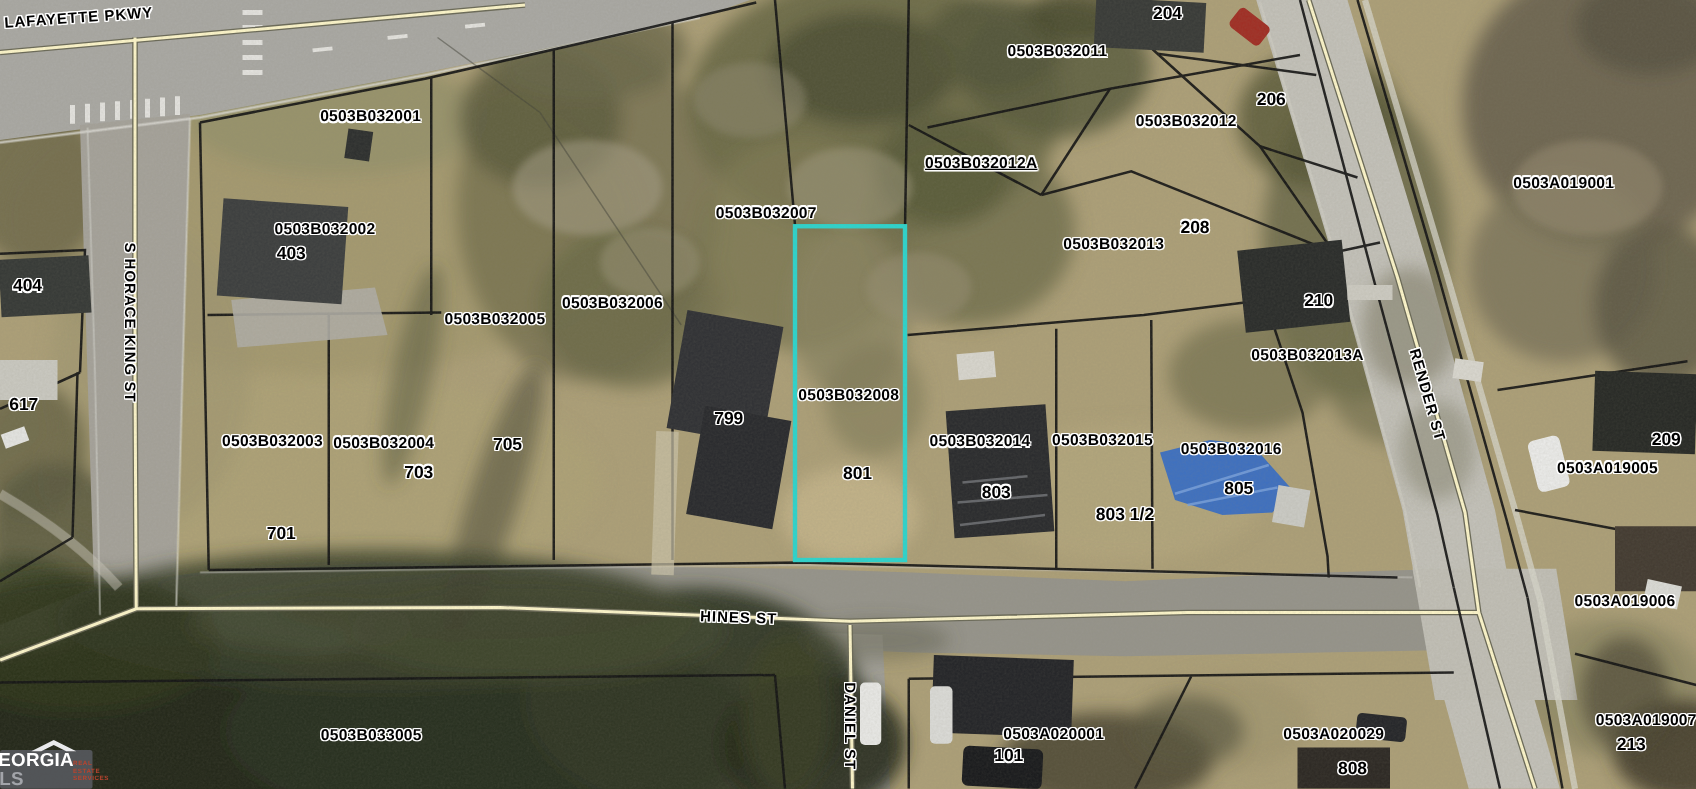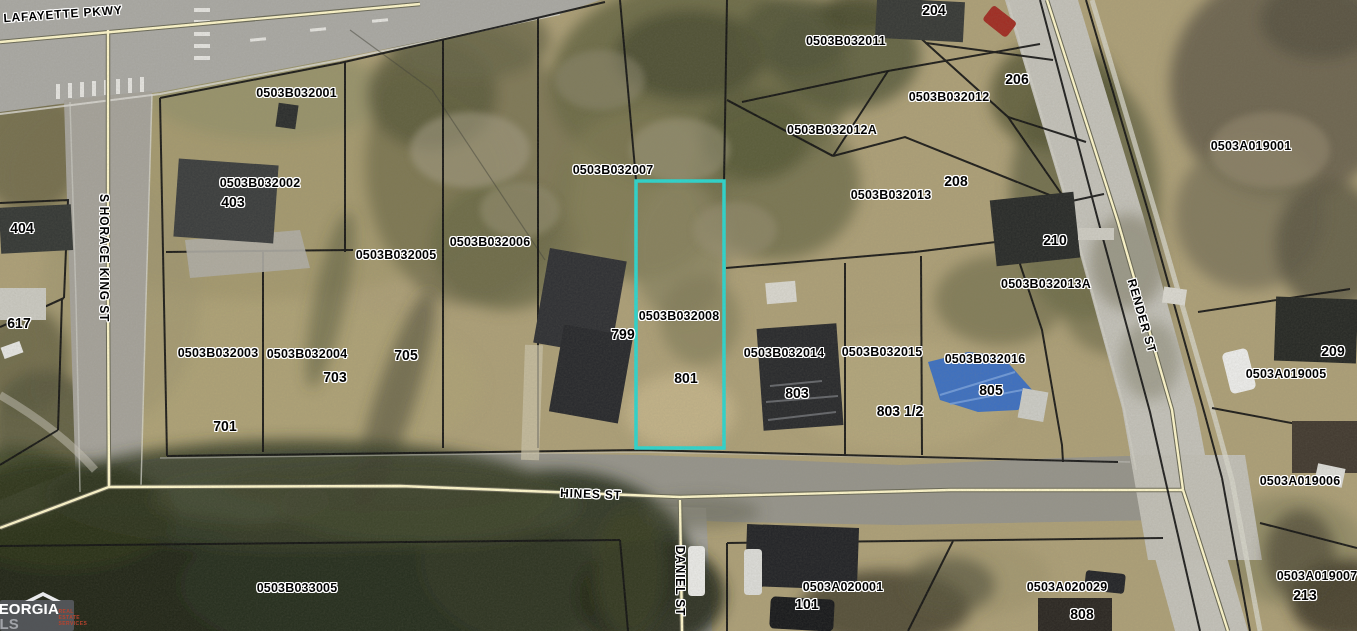--- a/index.html
+++ b/index.html
@@ -253,21 +253,21 @@
       <div class="map-label parcel-label" style="left: 274px; top: 93px; transform: translate(-50%, -50%); padding-left: 45px;">0503B032001</div>
       <div class="map-label parcel-label" style="left: 260px; top: 183px; transform: translate(-50%, -50%);">0503B032002</div>
       <div class="map-label parcel-label" style="left: 218px; top: 353px; transform: translate(-50%, -50%);">0503B032003</div>
       <div class="map-label parcel-label" style="left: 307px; top: 354px; transform: translate(-50%, -50%);">0503B032004</div>
       <div class="map-label parcel-label" style="left: 396px; top: 255px; transform: translate(-50%, -50%);">0503B032005</div>
       <div class="map-label parcel-label" style="left: 490px; top: 242px; transform: translate(-50%, -50%);">0503B032006</div>
       <div class="map-label parcel-label" style="left: 613px; top: 170px; transform: translate(-50%, -50%);">0503B032007</div>
       <div class="map-label parcel-label" style="left: 679px; top: 316px; transform: translate(-50%, -50%); text-align: center;">0503B032008</div>
       <div class="map-label parcel-label" style="left: 846px; top: 41px; transform: translate(-50%, -50%);">0503B032011</div>
       <div class="map-label parcel-label" style="left: 949px; top: 97px; transform: translate(-50%, -50%);">0503B032012</div>
-      <div class="map-label parcel-label" style="left: 832px; top: 130px; transform: translate(-50%, -50%);">0503B032012A</div>
+      <div class="map-label parcel-label" style="left: 785px; top: 130px; transform: translate(-50%, -50%); text-decoration: underline;">0503B032012A</div>
       <div class="map-label parcel-label" style="left: 891px; top: 195px; transform: translate(-50%, -50%);">0503B032013</div>
       <div class="map-label parcel-label" style="left: 1046px; top: 284px; transform: translate(-50%, -50%);">0503B032013A</div>
       <div class="map-label parcel-label" style="left: 784px; top: 353px; transform: translate(-50%, -50%);">0503B032014</div>
       <div class="map-label parcel-label" style="left: 882px; top: 352px; transform: translate(-50%, -50%);">0503B032015</div>
       <div class="map-label parcel-label" style="left: 985px; top: 359px; transform: translate(-50%, -50%);">0503B032016</div>
       <div class="map-label parcel-label" style="left: 297px; top: 588px; transform: translate(-50%, -50%);">0503B033005</div>
       <div class="map-label parcel-label" style="left: 1251px; top: 146px; transform: translate(-50%, -50%);">0503A019001</div>
       <div class="map-label parcel-label" style="left: 1286px; top: 374px; transform: translate(-50%, -50%);">0503A019005</div>
       <div class="map-label parcel-label" style="left: 1300px; top: 481px; transform: translate(-50%, -50%);">0503A019006</div>
       <div class="map-label parcel-label" style="left: 1317px; top: 576px; transform: translate(-50%, -50%);">0503A019007</div>
@@ -276,21 +276,21 @@
       <div class="map-label address-label" style="left: 934px; top: 10px; transform: translate(-50%, -50%);">204</div>
       <div class="map-label address-label" style="left: 1017px; top: 79px; transform: translate(-50%, -50%);">206</div>
       <div class="map-label address-label" style="left: 956px; top: 181px; transform: translate(-50%, -50%);">208</div>
       <div class="map-label address-label" style="left: 1055px; top: 240px; transform: translate(-50%, -50%);">210</div>
       <div class="map-label address-label" style="left: 233px; top: 202px; transform: translate(-50%, -50%);">403</div>
       <div class="map-label address-label" style="left: 22px; top: 228px; transform: translate(-50%, -50%);">404</div>
       <div class="map-label address-label" style="left: 19px; top: 323px; transform: translate(-50%, -50%);">617</div>
       <div class="map-label address-label" style="left: 225px; top: 426px; transform: translate(-50%, -50%);">701</div>
       <div class="map-label address-label" style="left: 335px; top: 377px; transform: translate(-50%, -50%);">703</div>
       <div class="map-label address-label" style="left: 406px; top: 355px; transform: translate(-50%, -50%);">705</div>
-      <div class="map-label address-label" style="left: 583px; top: 334px; transform: translate(-50%, -50%); margin-left: 40px;">799</div>
+      <div class="map-label address-label" style="left: 583px; top: 334px; transform: translate(-50%, -50%);">799</div>
       <div class="map-label address-label" style="left: 686px; top: 378px; transform: translate(-50%, -50%);">801</div>
       <div class="map-label address-label" style="left: 797px; top: 393px; transform: translate(-50%, -50%);">803</div>
       <div class="map-label address-label" style="left: 900px; top: 411px; transform: translate(-50%, -50%);">803 1/2</div>
       <div class="map-label address-label" style="left: 991px; top: 390px; transform: translate(-50%, -50%);">805</div>
       <div class="map-label address-label" style="left: 1333px; top: 351px; transform: translate(-50%, -50%);">209</div>
       <div class="map-label address-label" style="left: 807px; top: 560px; transform: translate(-50%, -50%); margin-top: 44px;">101</div>
       <div class="map-label address-label" style="left: 1082px; top: 614px; transform: translate(-50%, -50%);">808</div>
       <div class="map-label address-label" style="left: 1305px; top: 595px; transform: translate(-50%, -50%);">213</div>
     </div>
 

